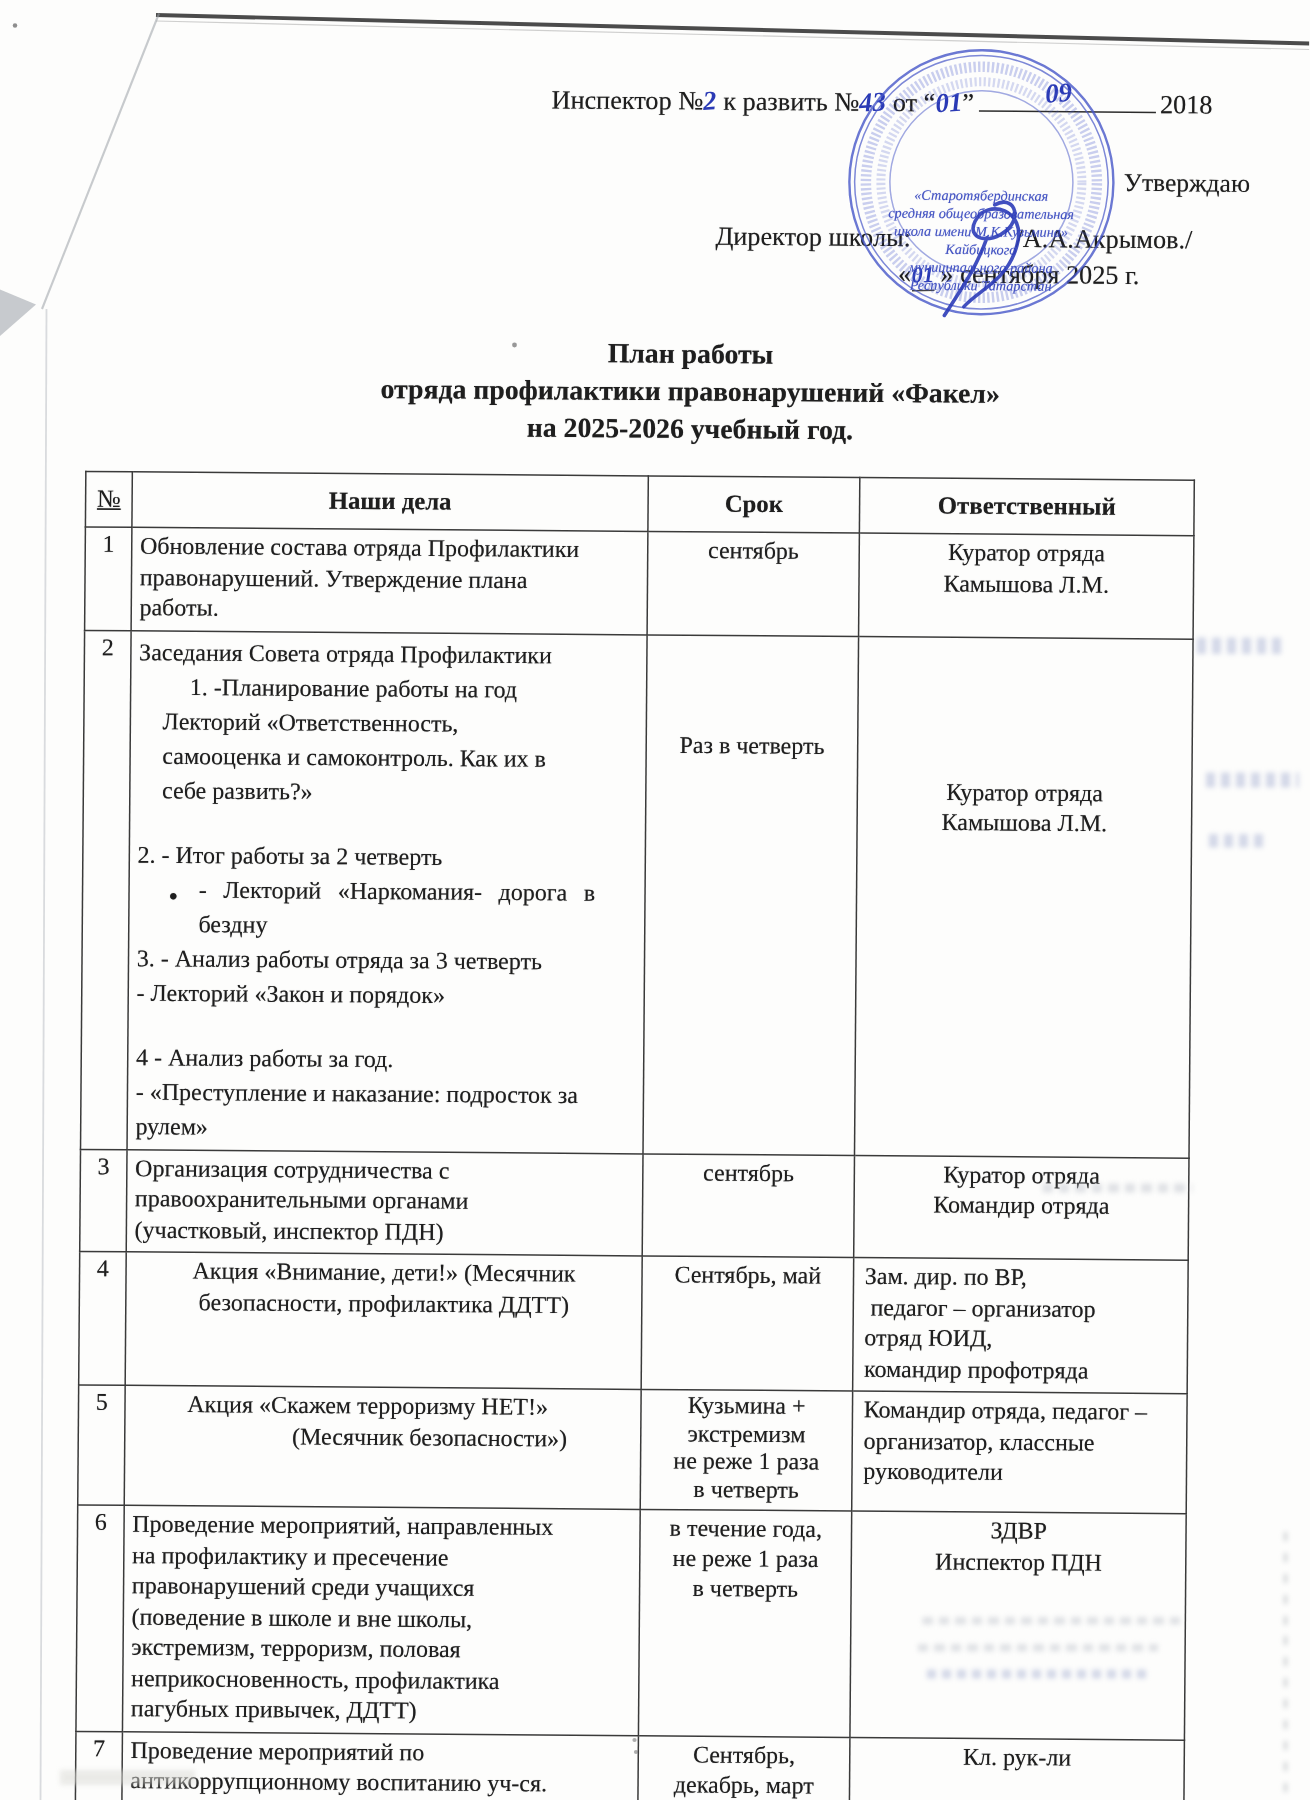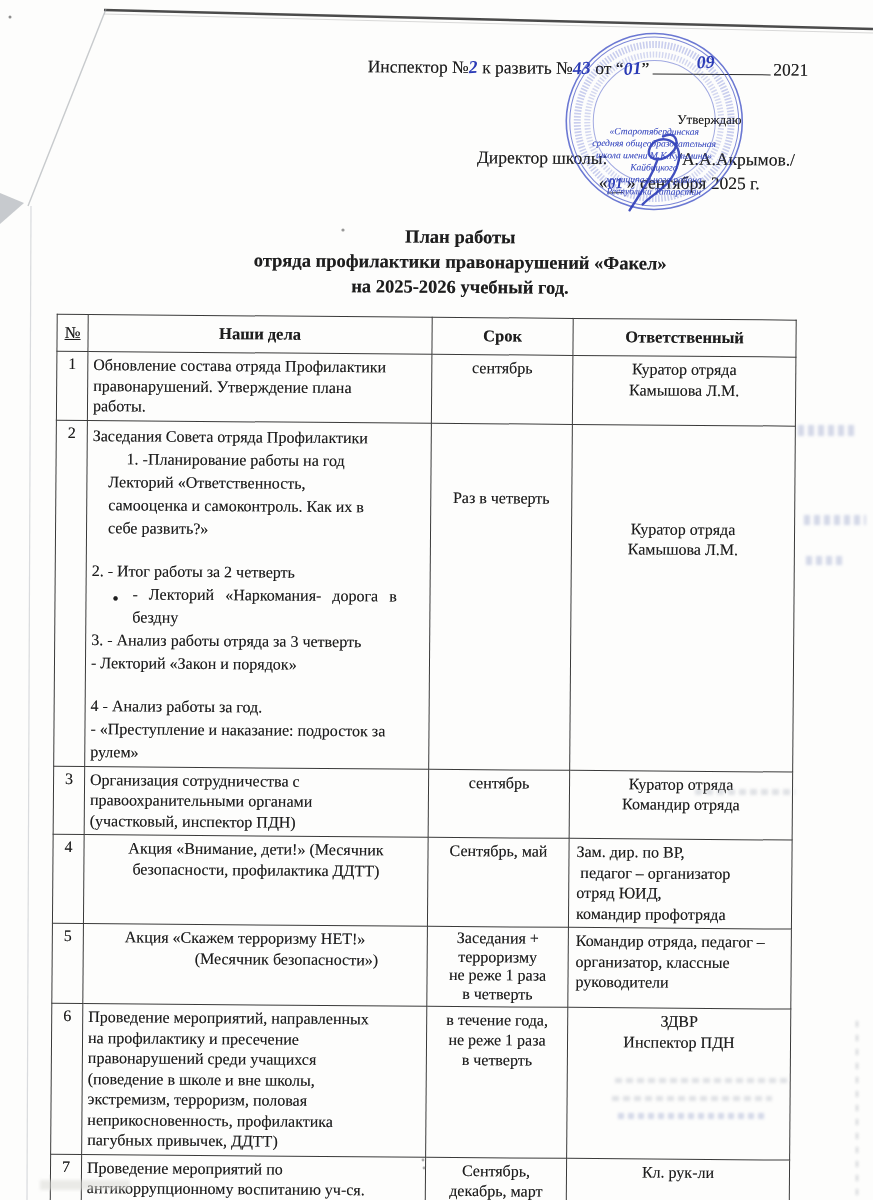--- a/index.html
+++ b/index.html
@@ -11,21 +11,21 @@
            transform:rotate(.45deg);transform-origin:80px 280px;}
   .soft{text-shadow:0 0 .5px rgba(20,20,20,.55);}
 
   
   .hdr-line1{position:absolute;left:366px;top:50px;font-size:17.5px;white-space:nowrap;}
   .hw{font-style:italic;color:#2a3ab5;display:inline-block;transform:rotate(-4deg);
       font-size:18px;font-weight:bold;text-shadow:none;}
   .blank{display:inline-block;width:118px;border-bottom:1.6px solid #2c2c2c;height:19px;
          position:relative;vertical-align:baseline;margin:0 3px;}
   .blank .hw{position:absolute;left:44px;top:-3px;}
-  .approve{position:absolute;left:676px;top:107px;font-size:13px;}
+  .approve{position:absolute;left:748px;top:107px;font-size:17px;}
   .director{position:absolute;left:476px;top:144px;width:318px;font-size:17.5px;
             display:flex;justify-content:space-between;white-space:nowrap;}
   .dateline{position:absolute;left:598px;top:168px;font-size:17.5px;white-space:nowrap;}
   .dateline .hw{border-bottom:1.5px solid #444;transform:rotate(-2deg);font-size:15px;}
 
   
   .stamp{position:absolute;left:558px;top:22px;width:190px;height:190px;z-index:4;
          pointer-events:none;}
   .stamp svg{position:absolute;left:0;top:0;}
   .stamp-lines{position:absolute;left:0;top:99px;width:190px;text-align:center;
@@ -97,21 +97,21 @@
   <div class="ghost g-gray" style="left:695px;top:789px;width:100px;height:6px;"></div>
   <div class="ghost g-gray" style="left:615px;top:1078px;width:175px;height:5px;"></div>
   <div class="ghost g-gray" style="left:612px;top:1096px;width:160px;height:5px;"></div>
   <div class="ghost g-dash" style="left:618px;top:1113px;width:150px;height:6px;"></div>
   <div class="ghost g-vert" style="left:856px;top:1015px;width:2px;height:180px;"></div>
   <div class="ghost g-smudge" style="left:40px;top:1180px;width:90px;height:10px;"></div>
 
   <div class="content">
 
     <div class="hdr-line1 soft">
-      <span>Инспектор №</span><span class="hw">2</span><span> к развить №</span><span class="hw">43</span><span> от “</span><span class="hw">01</span><span>”</span><span class="blank"><span class="hw">09</span></span><span>2021</span>
+      <span>Инспектор №</span><span class="hw">2</span><span> к развить №</span><span class="hw">43</span><span> от “</span><span class="hw">01</span><span>”</span><span class="blank"><span class="hw">09</span></span><span>2018</span>
     </div>
 
     <div class="approve soft">Утверждаю</div>
 
     <div class="director soft">
       <span>Директор школы:</span>
       <span>/А.А.Акрымов./</span>
     </div>
 
     <div class="dateline soft">
@@ -240,22 +240,22 @@
               <div class="ln ln3">командир профотряда</div>
             </td>
           </tr>
           <tr class="row r5">
             <td class="c-num">5</td>
             <td class="c-dela">
               <div class="ln ln0">Акция «Скажем терроризму НЕТ!»</div>
               <div class="ln ln1">(Месячник безопасности»)</div>
             </td>
             <td class="c-srok">
-              <div class="ln ln0">Заседания +</div>
-              <div class="ln ln1">терроризму</div>
+              <div class="ln ln0">Кузьмина +</div>
+              <div class="ln ln1">экстремизм</div>
               <div class="ln ln2">не реже 1 раза</div>
               <div class="ln ln3">в четверть</div>
             </td>
             <td class="c-otv">
               <div class="ln ln0">Командир отряда, педагог –</div>
               <div class="ln ln1">организатор, классные</div>
               <div class="ln ln2">руководители</div>
             </td>
           </tr>
           <tr class="row r6">

